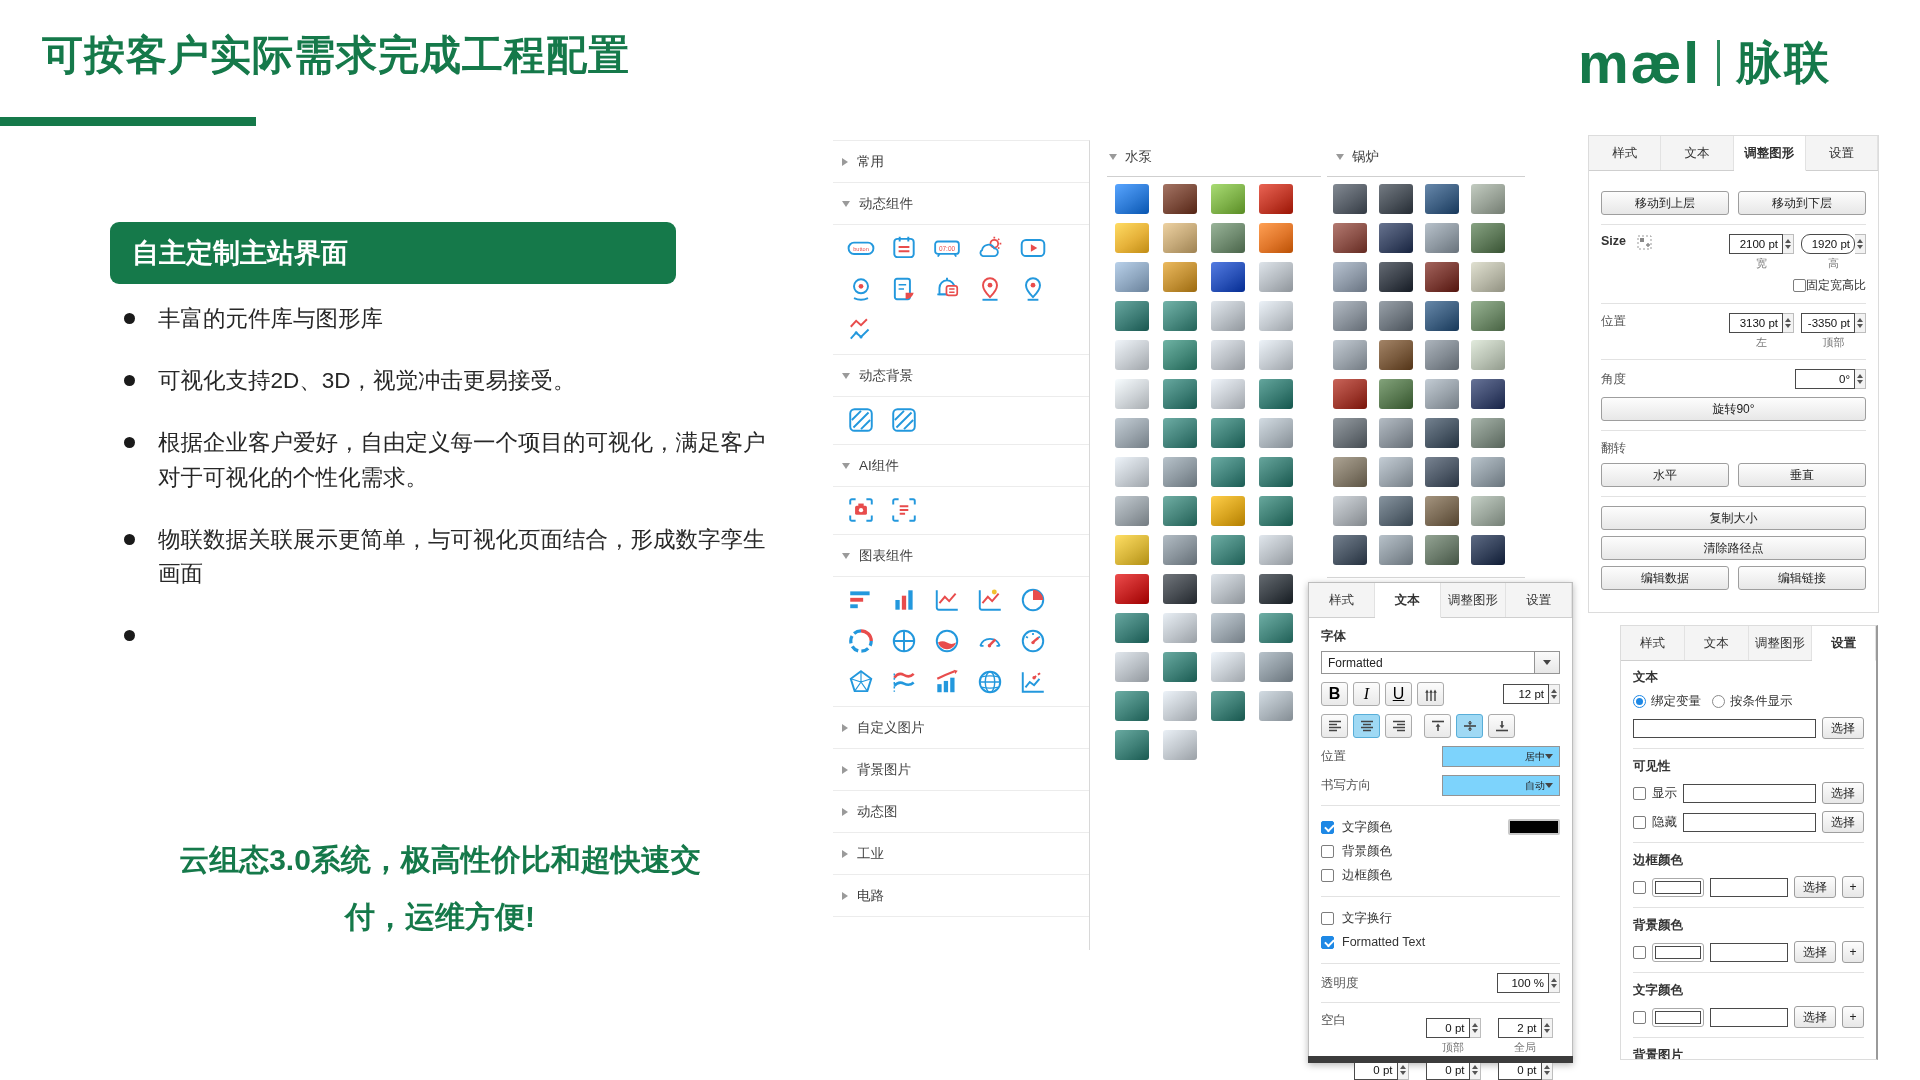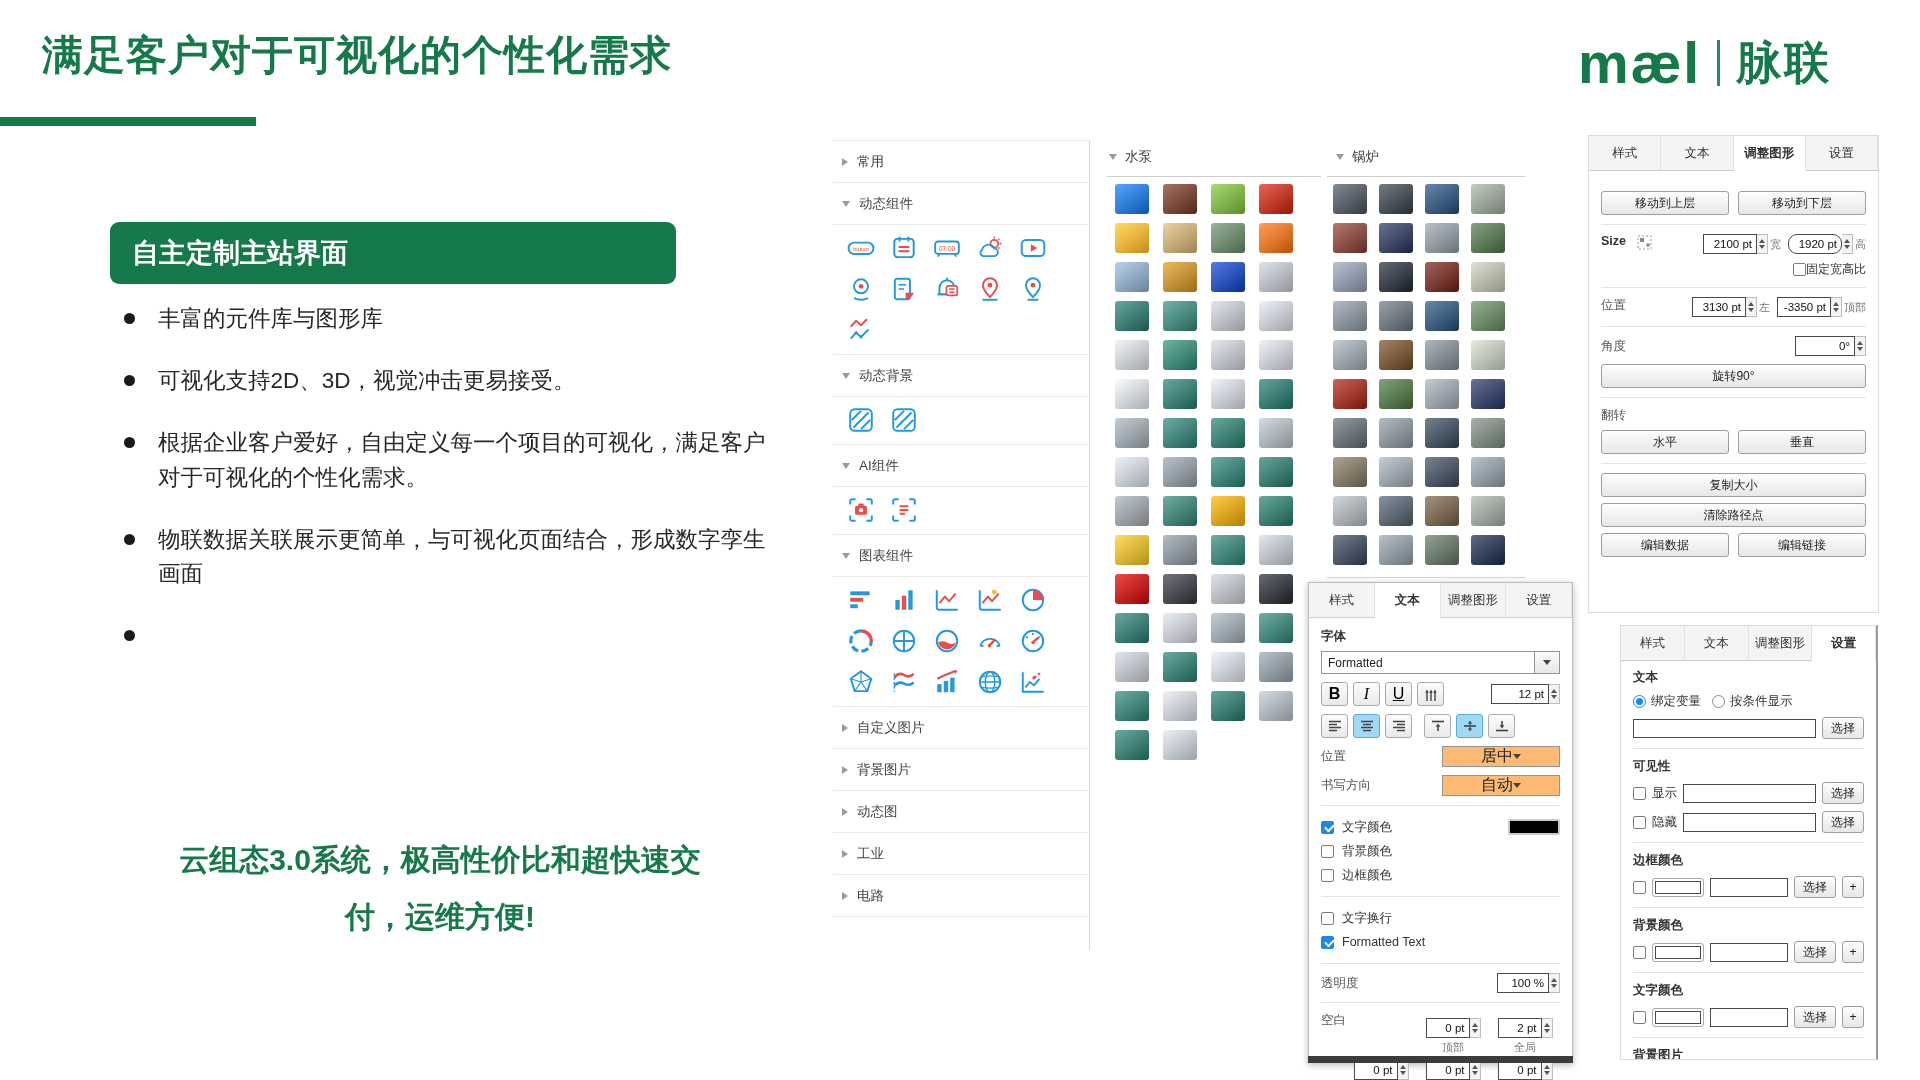--- a/index.html
+++ b/index.html
@@ -69,56 +69,56 @@
 .tbtn{width:27px;height:24px;border:1px solid #ababab;border-radius:3px;background:linear-gradient(#fcfcfc,#e9e9e9);display:inline-flex;align-items:center;justify-content:center;cursor:pointer}
 .tbtn.active{background:#9fd9f4;border-color:#58aed8}
 .in-box{height:20px;background:#fff;border:1.4px solid #4a4a4a}
 
 
 #text-panel{left:1308px;top:582px;width:265px;height:481px;box-shadow:0 2px 7px rgba(0,0,0,.28)}
 #text-panel .row{display:flex;align-items:center;gap:5px;margin-top:8px}
 .combo{display:flex;height:23px;border:1px solid #949494;background:#fff;margin-top:6px}
 .combo-val{flex:1;display:flex;align-items:center;font-size:12px;color:#222;padding:0 6px}
 .combo-btn{width:25px;border-left:1px solid #949494;background:linear-gradient(#fbfbfb,#e7e7e7);display:flex;align-items:center;justify-content:center;cursor:pointer}
-.mini-select{width:118px;height:21px;border:1px solid #949494;background:#fdba74;display:flex;align-items:center;justify-content:center;font-size:16px;color:#222;padding:0 6px;margin-left:auto;cursor:pointer}
+.mini-select{width:118px;height:21px;border:1px solid #949494;background:#7dd3fc;display:flex;align-items:center;justify-content:flex-end;font-size:10px;color:#222;padding:0 6px;margin-left:auto;cursor:pointer}
 .check-row{display:flex;align-items:center;gap:8px;height:24px}
 .cb-label{font-size:12.5px;color:#333}
 .swatch{width:52px;height:16px;background:#000;border:2px solid #c9c9c9;border-radius:2px;margin-left:auto;cursor:pointer}
 #gap-grid{position:relative;margin-top:6px;height:84px}
 .gap-cell{position:absolute;width:70px;text-align:center}
 #tp-bottom-strip{position:absolute;left:-1px;right:-1px;bottom:-1px;height:7px;background:#3c3c3c}
 
 
 #arrange-panel{left:1588px;top:135px;width:291px;height:478px;border-color:#dcdcdc}
 #arrange-panel .btn-row{display:flex;gap:9px;margin-top:10px}
 #arrange-panel .btn-row .btn{flex:1}
 .geo-row{display:flex;align-items:flex-start;margin-top:8px}
 .geo-fields{margin-left:auto;display:flex;gap:7px}
-.geo-col{display:flex;flex-direction:row;gap:2px;align-items:center}
+.geo-col{display:flex;flex-direction:column;gap:2px;align-items:center}
 .ratio-row{display:flex;justify-content:flex-end;align-items:center;margin-top:6px;font-size:12px;color:#333}
 .full-btn{display:flex;margin-top:8px;height:24px}
 .half-row{display:flex;gap:9px;margin-top:6px}
 .half-row .btn{flex:1}
 
 
 #settings-panel{left:1620px;top:625px;width:258px;height:435px;border-color:#dcdcdc;border-right:2px solid #9a9a9a;overflow:hidden}
 #settings-panel .row{display:flex;align-items:center;gap:6px;margin-top:7px}
 .st-input{flex:1;height:19px}
 .sel-btn{width:42px;height:22px}
 .plus-btn{width:22px;height:22px}
 .swatch-wide{width:52px;height:19px;border:1px solid #aaa;border-radius:3px;padding:2px;background:#fff;cursor:pointer}
 .swatch-wide>i{display:block;width:100%;height:100%;border:1.4px solid #4a4a4a;background:#fff}
 .radio-row{display:flex;align-items:center;gap:5px;margin-top:7px;font-size:12.5px;color:#333}
 </style>
 </head>
 <body>
 
 <div id="screen">
 
-  <div id="title">满足客户对于可视化的个性化需求</div>
+  <div id="title">可按客户实际需求完成工程配置</div>
   <div id="title-bar"></div>
   <div id="logo">
     <span class="mael">mæl</span>
     <span class="logo-div"></span>
     <span class="cn">脉联</span>
   </div>
 
   <div id="badge">自主定制主站界面</div>
   <div id="bullets">
       <div class="bullet"><span class="dot"></span><span>丰富的元件库与图形库</span></div>
@@ -545,21 +545,21 @@
         <span class="tbtn" style="font-weight:700">B</span>
         <span class="tbtn" style="font-style:italic;font-family:'Liberation Serif',serif">I</span>
         <span class="tbtn" style="text-decoration:underline">U</span>
         <span class="tbtn">
           <svg width="14" height="13" viewBox="0 0 14 13">
               <path d="M3 13V4M7 13V4M11 13V4" stroke="#444" stroke-width="1.4" fill="none"></path>
               <path d="M1.2 4.8L3 1.5l1.8 3.3zM5.2 4.8L7 1.5l1.8 3.3zM9.2 4.8L11 1.5l1.8 3.3z" fill="#444"></path>
             </svg>
         </span>
         <span style="margin-left:auto"><span class="spin">
-              <span class="spin-box" style="width: 58px;">12 pt</span>
+              <span class="spin-box" style="width: 46px;">12 pt</span>
               <span class="stepper">
                 <i class="tri-up"></i>
                 <i class="tri-dn"></i>
               </span>
             </span></span>
       </div>
       <div class="row" id="align-row">
           <span class="tbtn">
             <svg width="14" height="12" viewBox="0 0 14 12">
               <path d="M1 1.5h12M1 4.5h8M1 7.5h12M1 10.5h8" stroke="#444" stroke-width="1.5"></path>

